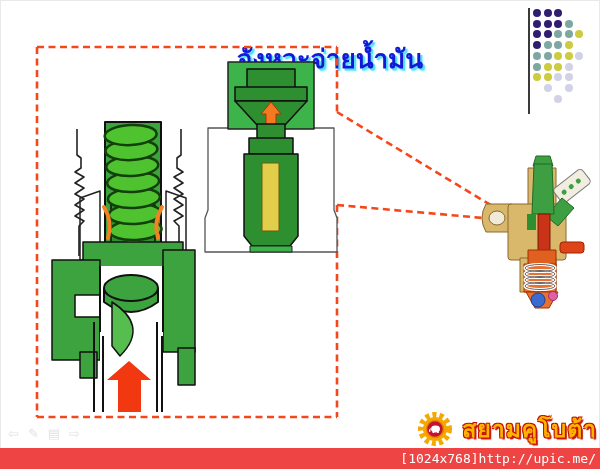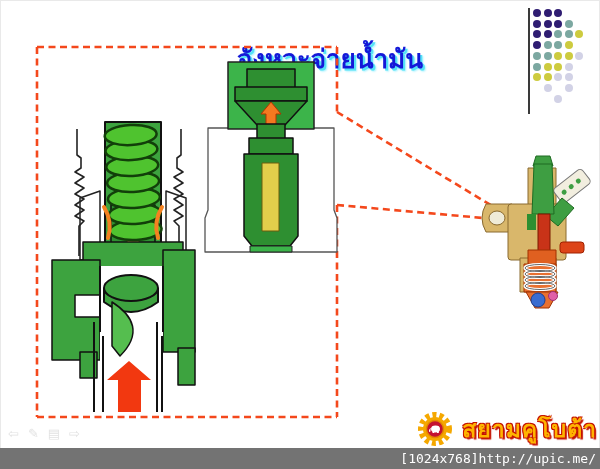--- a/index.html
+++ b/index.html
@@ -27,21 +27,21 @@
   
   .nav{position:absolute;left:8px;bottom:28px;display:flex;gap:9px;
        font-size:13px;color:#e2e2e2;user-select:none;}
   .nav span{cursor:pointer;}
   
   .brandbox{position:absolute;right:3px;bottom:22px;display:flex;align-items:center;gap:9px;}
   .brand-text{font-size:23px;font-weight:bold;color:var(--brand-orange);letter-spacing:1px;
       text-shadow:-1px -1px 0 var(--brand-red),1px -1px 0 var(--brand-red),
                   -1px 1px 0 var(--brand-red),2px 2px 1px var(--brand-red);}
   
-  .hostbar{position:absolute;left:0;right:0;bottom:0;height:21px;background:#737373;
+  .hostbar{position:absolute;left:0;right:0;bottom:0;height:21px;background:#ef4444;
            text-align:right;}
   .hostbar .cap{font-family:"DejaVu Sans Mono",monospace;font-size:13px;color:#fff;
                 line-height:21px;padding-right:4px;}
 </style>
 </head>
 <body>
 
 <div class="slide">
 
   <div class="title">จังหวะจ่ายน้ำมัน</div>

